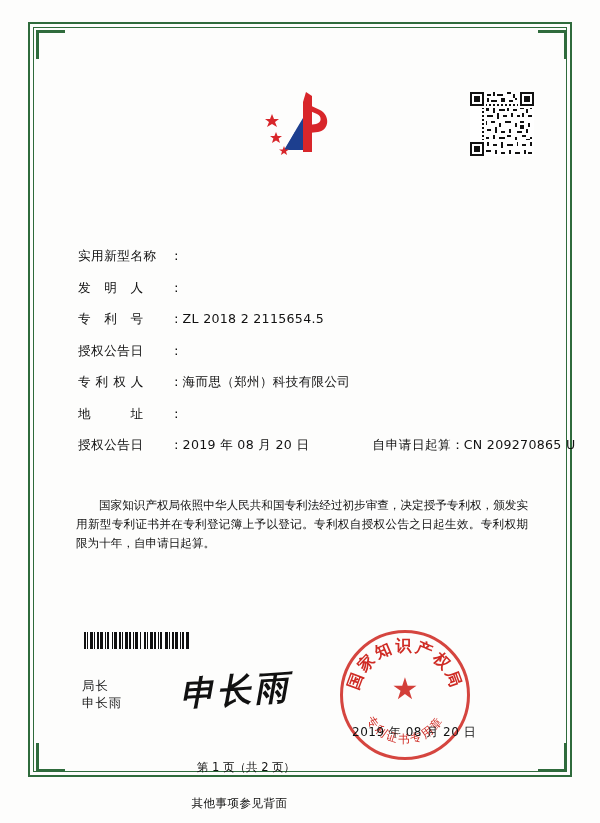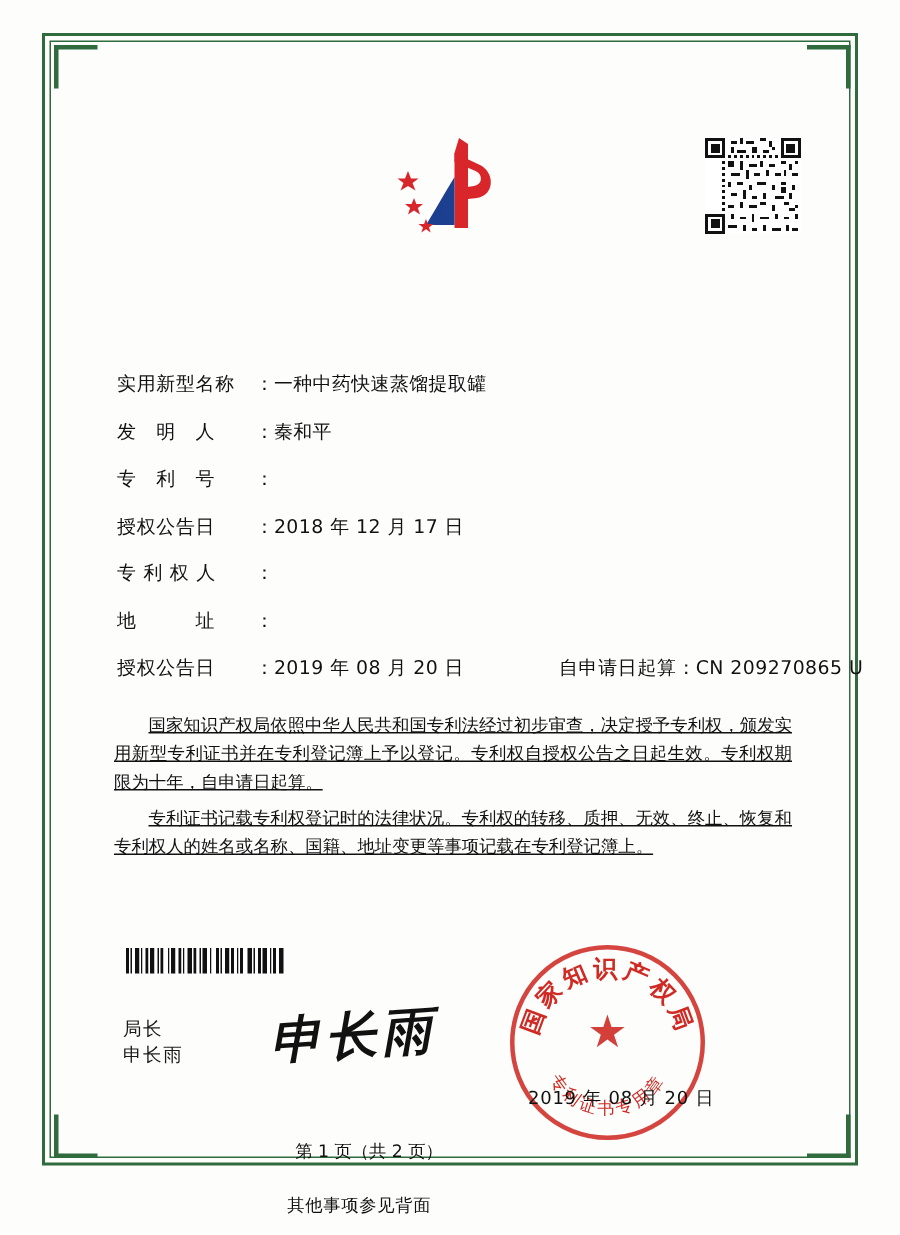--- a/index.html
+++ b/index.html
@@ -116,28 +116,27 @@
   }
   .second-label {
     flex: 0 0 auto;
     white-space: nowrap;
     letter-spacing: 0.5px;
   }
 
   .paragraphs {
     position: absolute;
     left: 76px;
-    top: 474px;
+    top: 496px;
     width: 452px;
     font-size: 11.6px;
     line-height: 1.62;
     text-align: justify;
     font-family: "DejaVu Sans", sans-serif;
     color: #111;
-    text-decoration: underline;
   }
   .paragraphs p {
     margin: 0 0 6px 0;
     text-indent: 23px;
   }
 
   .barcode {
     position: absolute;
     left: 84px; top: 632px;
     width: 148px; height: 17px;
@@ -369,64 +368,62 @@
       </g>
     </svg>
   </div>
 
 
   <div class="fields">
 
     <div class="field-row">
       <div class="field-label">实用新型名称</div>
       <div class="field-colon">：</div>
-      <div class="field-value">一种中药快速蒸馏提取罐</div>
     </div>
 
     <div class="field-row">
       <div class="field-label">发　明　人</div>
       <div class="field-colon">：</div>
-      <div class="field-value">秦和平</div>
     </div>
 
     <div class="field-row">
       <div class="field-label">专　利　号</div>
       <div class="field-colon">：</div>
+      <div class="field-value">ZL 2018 2 2115654.5</div>
     </div>
 
     <div class="field-row">
       <div class="field-label">授权公告日</div>
       <div class="field-colon">：</div>
-      <div class="field-value">2018 年 12 月 17 日</div>
     </div>
 
     <div class="field-row">
       <div class="field-label">专 利 权 人</div>
       <div class="field-colon">：</div>
+      <div class="field-value">海而思（郑州）科技有限公司</div>
     </div>
 
     <div class="field-row">
       <div class="field-label">地　　　址</div>
       <div class="field-colon">：</div>
     </div>
 
     <div class="field-row two-col">
       <div class="field-label">授权公告日</div>
       <div class="field-colon">：</div>
       <div class="field-value">2019 年 08 月 20 日</div>
       <div class="second-label">自申请日起算</div>
       <div class="field-colon">：</div>
       <div class="field-value">CN 209270865 U</div>
     </div>
 
   </div>
 
   <div class="paragraphs">
     <p>国家知识产权局依照中华人民共和国专利法经过初步审查，决定授予专利权，颁发实用新型专利证书并在专利登记簿上予以登记。专利权自授权公告之日起生效。专利权期限为十年，自申请日起算。</p>
-    <p>专利证书记载专利权登记时的法律状况。专利权的转移、质押、无效、终止、恢复和专利权人的姓名或名称、国籍、地址变更等事项记载在专利登记簿上。</p>
   </div>
 
   <div class="barcode">
     <i style="width:2px"></i>
       <i style="width:1px;background:#fff"></i>
     <i style="width:1px"></i>
       <i style="width:2px;background:#fff"></i>
     <i style="width:3px"></i>
       <i style="width:1px;background:#fff"></i>
     <i style="width:1px"></i>

